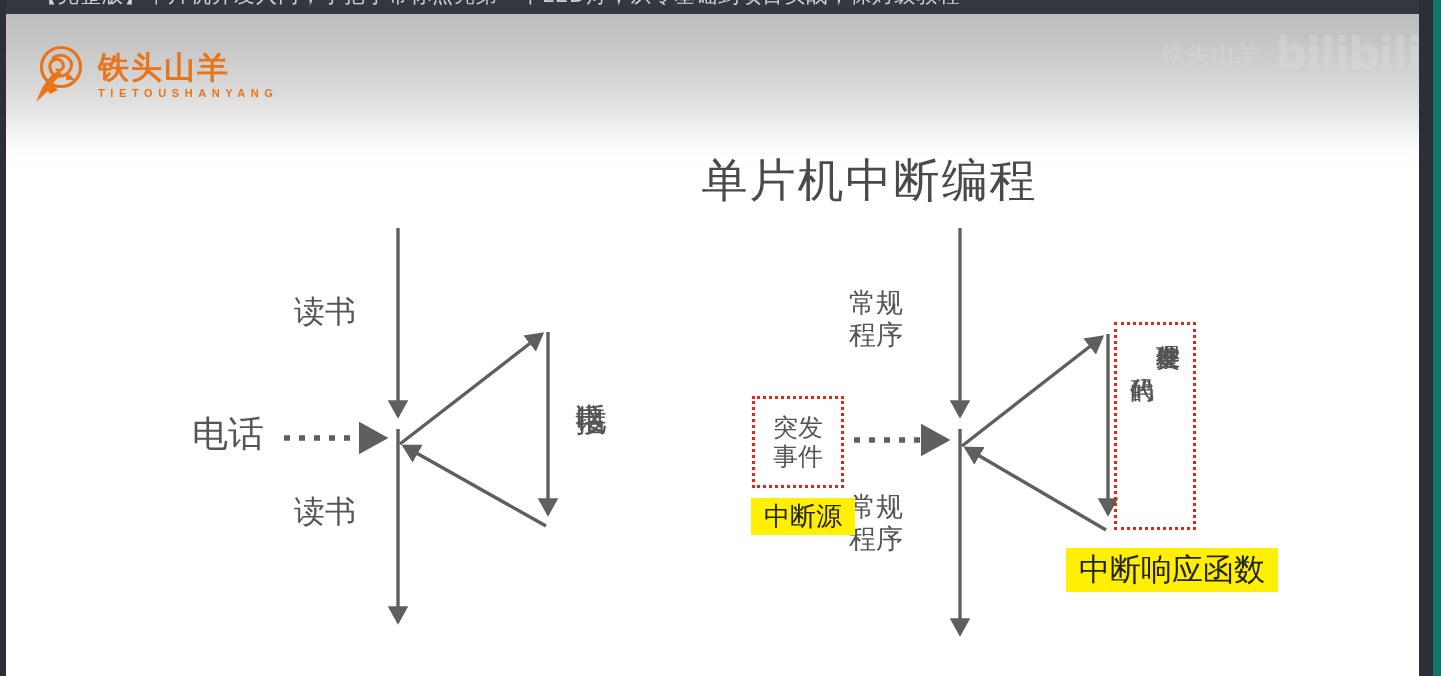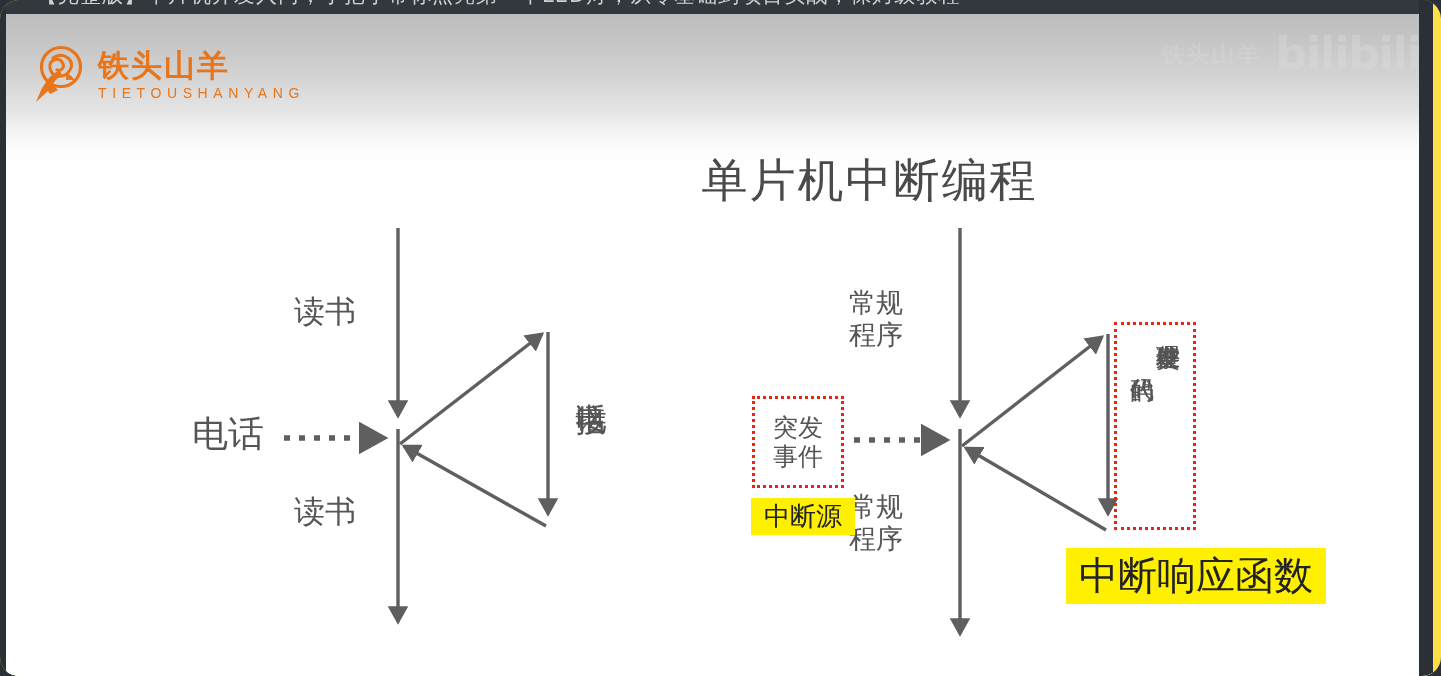--- a/index.html
+++ b/index.html
@@ -13,23 +13,22 @@
     height: 676px;
     overflow: hidden;
     font-family: "Liberation Sans", "DejaVu Sans", sans-serif;
   }
 
   
   #video-frame {
     position: relative;
     width: 1441px;
     height: 676px;
-    background: #fde047;
+    background: #0f766e;
     overflow: hidden;
-    border-radius: 19px;
   }
 
   
   .edge-bar {
     position: absolute;
     top: 0;
     bottom: 0;
     width: 6px;
     background: #2b2f36;
     z-index: 40;
@@ -101,22 +100,22 @@
     padding-top: 2px;
   }
   #logo-name {
     font-size: 31px;
     font-weight: bold;
     color: #e8751a;
     letter-spacing: 2px;
     font-family: "DejaVu Sans", sans-serif;
   }
   #logo-pinyin {
-    font-size: 14px;
-    font-weight: normal;
+    font-size: 11px;
+    font-weight: bold;
     color: #e8751a;
     letter-spacing: 5.6px;
     margin-top: 5px;
     font-family: "Liberation Sans", sans-serif;
   }
 
   
   #watermark {
     position: absolute;
     right: 12px;
@@ -234,21 +233,21 @@
   
   .hl {
     position: absolute;
     background: #fff000;
     color: #222222;
     font-family: "DejaVu Sans", sans-serif;
     padding: 1px 13px;
     white-space: nowrap;
   }
   #hl-interrupt-source { left: 745px; top: 484px; font-size: 26px; }
-  #hl-isr-function     { left: 1060px; top: 534px; font-size: 39px; }
+  #hl-isr-function     { left: 1060px; top: 534px; font-size: 31px; }
 
   
   #bottom-band {
     position: absolute;
     left: 0; right: 0; bottom: 0;
     height: 4px;
     background: #ffffff;
   }
 </style>
 </head>

